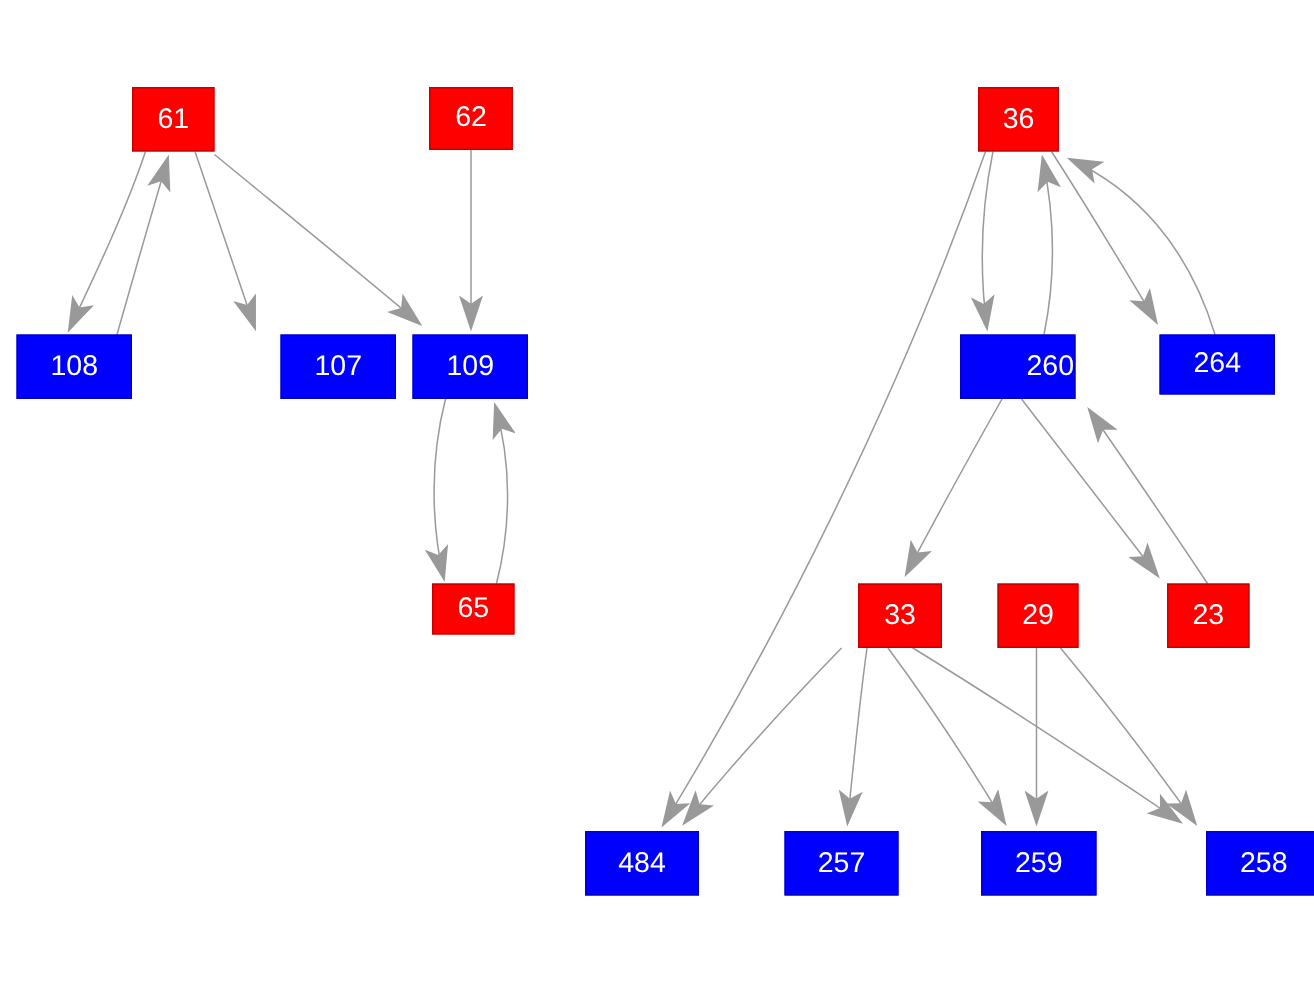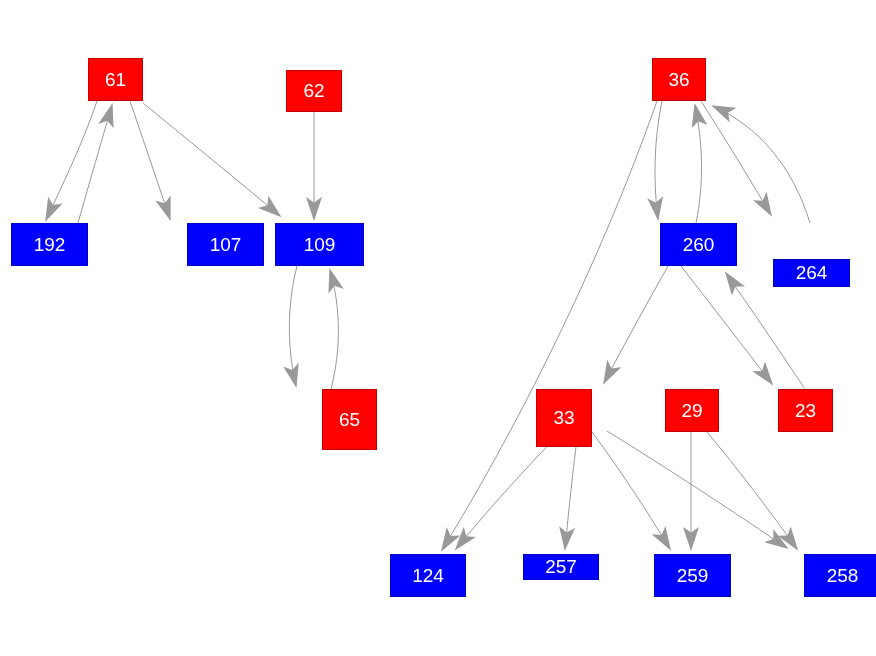--- a/index.html
+++ b/index.html
@@ -55,57 +55,57 @@
         <path class="edge" d="M592,432 C618,467 644,506 670,549" marker-end="url(#arrow)"></path>
         <path class="edge" d="M607,431 C667,468 728,508 787,548" marker-end="url(#arrow)"></path>
         <path class="edge" d="M691,432 L691,549" marker-end="url(#arrow)"></path>
         <path class="edge" d="M707,432 C737,468 767,507 797,549" marker-end="url(#arrow)"></path>
       </g>
   </svg>
   <div id="nodes">
       <div class="node red" style="left: 88px; top: 58px; width: 55px; height: 43px;">
         <span>61</span>
       </div>
-      <div class="node red" style="left: 286px; top: 58px; width: 56px; height: 42px; margin-top: 12px;">
+      <div class="node red" style="left: 286px; top: 58px; width: 56px; height: 42px;">
         <span>62</span>
       </div>
       <div class="node red" style="left: 652px; top: 58px; width: 54px; height: 43px;">
         <span>36</span>
       </div>
       <div class="node blue" style="left: 11px; top: 223px; width: 77px; height: 43px;">
-        <span>192</span>
+        <span>108</span>
       </div>
       <div class="node blue" style="left: 143px; top: 223px; width: 77px; height: 43px; margin-left: 44px;">
         <span>107</span>
       </div>
-      <div class="node blue" style="left: 275px; top: 223px; width: 89px; height: 43px;">
+      <div class="node blue" style="left: 275px; top: 223px; width: 77px; height: 43px;">
         <span>109</span>
       </div>
-      <div class="node blue" style="left: 660px; top: 223px; width: 77px; height: 43px;">
+      <div class="node blue" style="left: 640px; top: 223px; width: 77px; height: 43px; justify-content: flex-end;">
         <span>260</span>
       </div>
-      <div class="node blue" style="left: 773px; top: 223px; width: 77px; height: 28px; margin-top: 36px;">
+      <div class="node blue" style="left: 773px; top: 223px; width: 77px; height: 40px;">
         <span>264</span>
       </div>
-      <div class="node red" style="left: 288px; top: 389px; width: 55px; height: 61px; margin-left: 34px;">
+      <div class="node red" style="left: 288px; top: 389px; width: 55px; height: 34px;">
         <span>65</span>
       </div>
-      <div class="node red" style="left: 536px; top: 389px; width: 56px; height: 58px;">
+      <div class="node red" style="left: 572px; top: 389px; width: 56px; height: 43px;">
         <span>33</span>
       </div>
       <div class="node red" style="left: 665px; top: 389px; width: 54px; height: 43px;">
         <span>29</span>
       </div>
       <div class="node red" style="left: 778px; top: 389px; width: 55px; height: 43px;">
         <span>23</span>
       </div>
       <div class="node blue" style="left: 390px; top: 554px; width: 76px; height: 43px;">
-        <span>124</span>
+        <span>484</span>
       </div>
-      <div class="node blue" style="left: 523px; top: 554px; width: 76px; height: 26px;">
+      <div class="node blue" style="left: 523px; top: 554px; width: 76px; height: 43px;">
         <span>257</span>
       </div>
       <div class="node blue" style="left: 654px; top: 554px; width: 77px; height: 43px;">
         <span>259</span>
       </div>
       <div class="node blue" style="left: 804px; top: 554px; width: 77px; height: 43px;">
         <span>258</span>
       </div>
     </div>
 </div>

